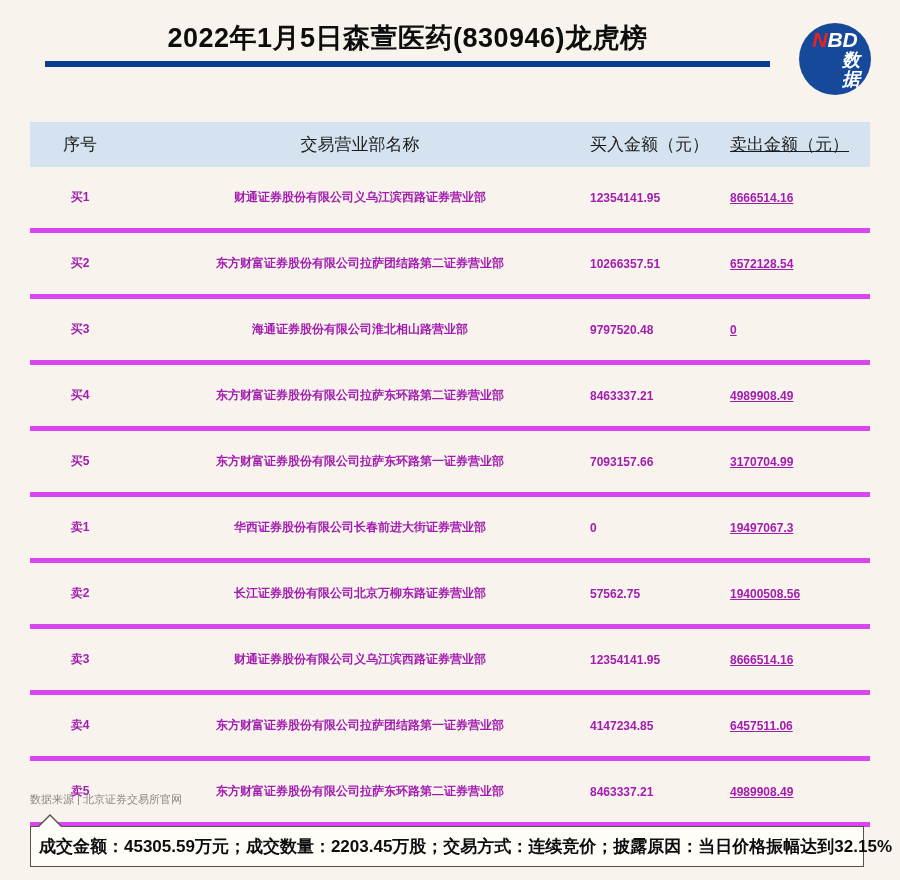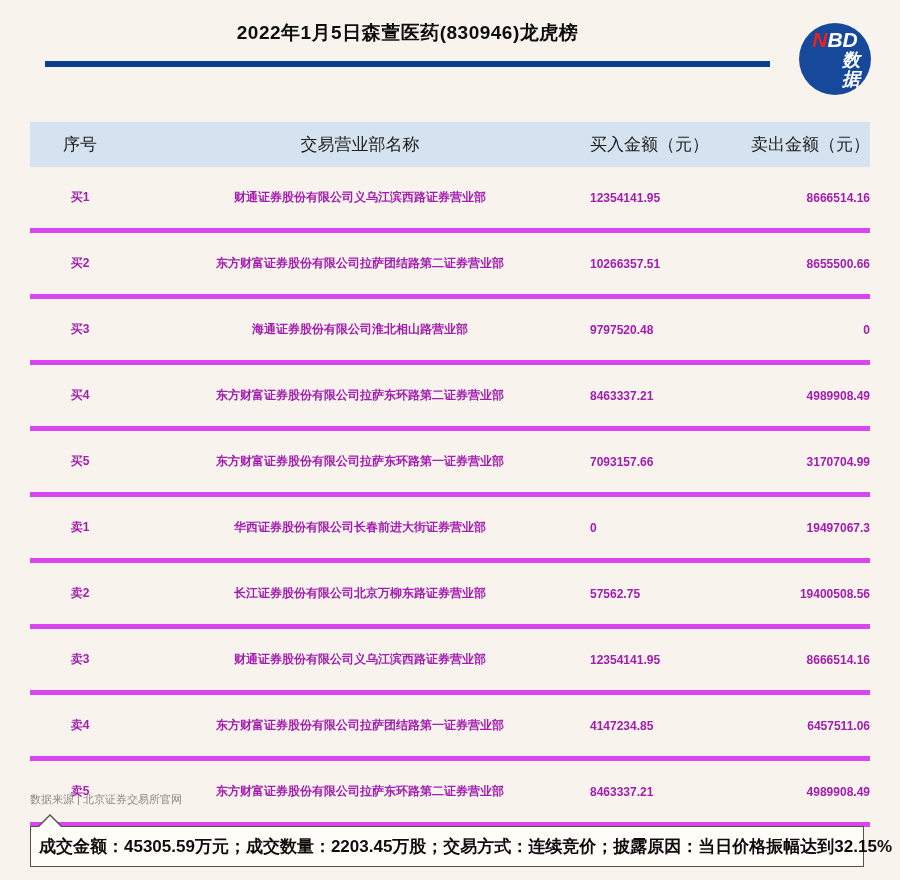--- a/index.html
+++ b/index.html
@@ -7,21 +7,21 @@
     width:900px; height:880px;
     background:#f8f4ed;
     font-family:"Liberation Sans","DejaVu Sans",sans-serif;
     position:relative;
     color:#111;
     overflow:hidden;
   }
   
   .title {
     position:absolute; top:20px; left:45px; width:725px;
-    text-align:center; font-size:19px; font-weight:bold; color:#0d0d0d;
+    text-align:center; font-size:27px; font-weight:bold; color:#0d0d0d;
     letter-spacing:0.5px; white-space:nowrap;
   }
   .title-underline {
     position:absolute; top:61px; left:45px; width:725px; height:6px;
     background:#0a3f90;
   }
   .logo {
     position:absolute; left:799px; top:23px; width:72px; height:72px;
     border-radius:50%; background:#17499b;
     display:flex; flex-direction:column; align-items:center; justify-content:center;
@@ -39,21 +39,21 @@
     align-items:center; font-size:17px; font-weight:normal; color:#1c1c1c;
   }
   .trow {
     display:flex; height:61px; align-items:center;
     border-bottom:5px solid #d946ef;
     font-size:12px; font-weight:600; color:#a21caf;
   }
   .c-seq  { width:100px; text-align:center; }
   .c-name { width:460px; text-align:center; }
   .c-buy  { width:140px; text-align:left; }
-  .c-sell { width:140px; text-align:right; }
+  .c-sell { width:140px; text-align:left;text-decoration:underline; }
   
   .source {
     position:absolute; left:30px; top:792px;
     font-size:11px; color:#8b8880; white-space:nowrap;
   }
   .summary-box {
     position:absolute; left:30px; top:826px; width:834px; height:41px;
     background:#fffdf8; border:1px solid #55524c;
     display:flex; align-items:center;
     padding-left:8px; box-sizing:border-box;
@@ -92,21 +92,21 @@
   <div class="trow">
     <div class="c-seq">买1</div>
     <div class="c-name">财通证券股份有限公司义乌江滨西路证券营业部</div>
     <div class="c-buy">12354141.95</div>
     <div class="c-sell">8666514.16</div>
   </div>
   <div class="trow">
     <div class="c-seq">买2</div>
     <div class="c-name">东方财富证券股份有限公司拉萨团结路第二证券营业部</div>
     <div class="c-buy">10266357.51</div>
-    <div class="c-sell">8655500.66</div>
+    <div class="c-sell">6572128.54</div>
   </div>
   <div class="trow">
     <div class="c-seq">买3</div>
     <div class="c-name">海通证券股份有限公司淮北相山路营业部</div>
     <div class="c-buy">9797520.48</div>
     <div class="c-sell">0</div>
   </div>
   <div class="trow">
     <div class="c-seq">买4</div>
     <div class="c-name">东方财富证券股份有限公司拉萨东环路第二证券营业部</div>

